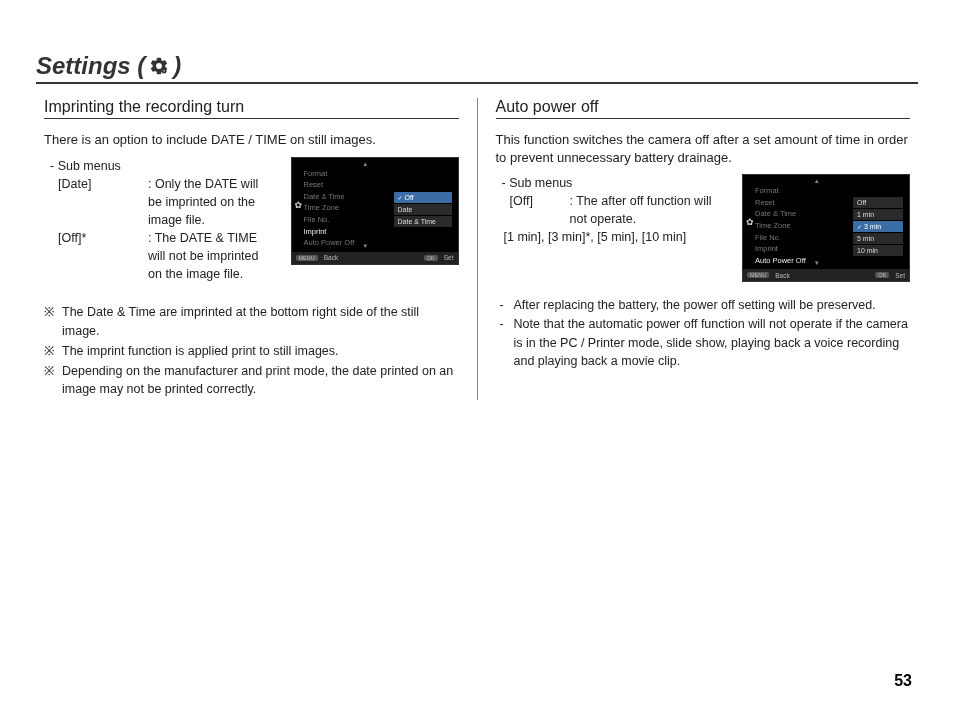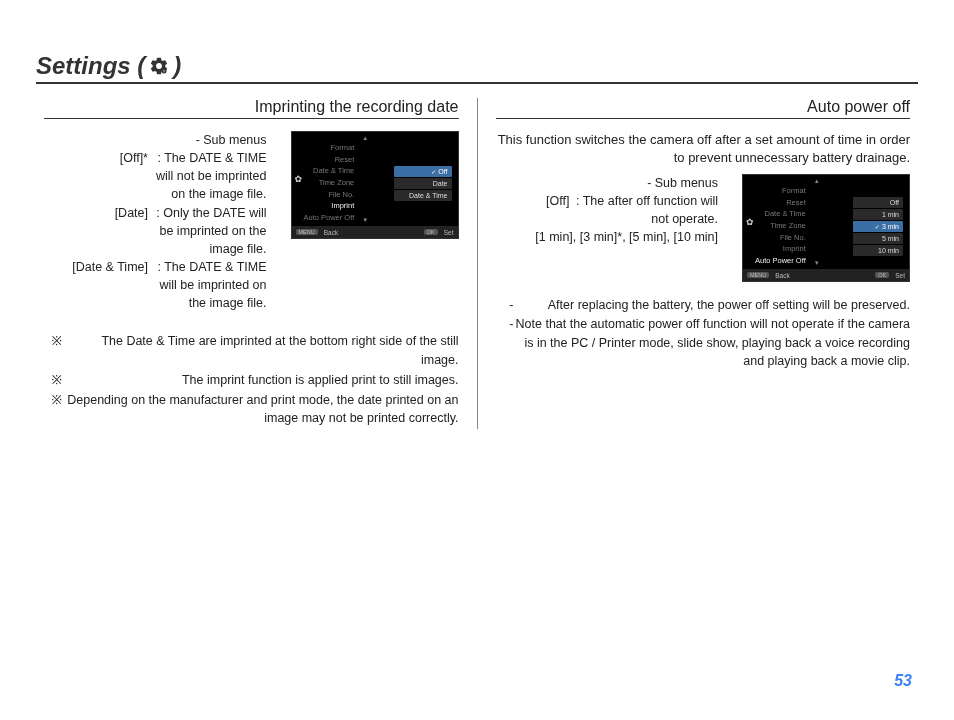--- a/index.html
+++ b/index.html
@@ -1,17 +1,17 @@
 <!DOCTYPE html>
 <html><head>
 <meta charset="utf-8">
 <style>
   * { box-sizing: border-box; margin: 0; padding: 0; }
   html, body { width: 954px; height: 720px; background: #fff; font-family: Arial, Helvetica, sans-serif; color: #222; }
-  .page { padding: 52px 36px 20px 36px; position: relative; height: 100%; text-align: right; }
+  .page { padding: 52px 36px 20px 36px; position: relative; height: 100%; }
   .title-row { display: flex; align-items: center; border-bottom: 2px solid #333; padding-bottom: 2px; margin-bottom: 14px; }
   .title { font-size: 24px; font-weight: bold; font-style: italic; color: #333; }
   .gear { display: inline-block; margin: 0 4px; }
   .columns { display: flex; gap: 0; }
   .col { flex: 1; padding: 0 8px; }
   .col.left { border-right: 1px solid #888; padding-right: 18px; }
   .col.right { padding-left: 18px; }
   .subheading { font-size: 16px; border-bottom: 1px solid #333; padding-bottom: 2px; margin-bottom: 12px; }
   .intro { font-size: 13px; margin-bottom: 8px; line-height: 1.35; }
   .submenus { font-size: 12.5px; line-height: 1.45; }
@@ -23,21 +23,21 @@
   .body-flex { display: flex; gap: 24px; align-items: flex-start; }
   .textcol { flex: 1; }
   .notes { font-size: 12.5px; line-height: 1.5; margin-top: 20px; }
   .note-row { display: flex; margin-bottom: 1px; }
   .note-sym { width: 18px; flex-shrink: 0; }
   .note-text { flex: 1; }
   .dash-notes { font-size: 12.5px; line-height: 1.5; margin-top: 14px; }
   .dash-row { display: flex; }
   .dash-sym { width: 14px; flex-shrink: 0; margin-left: 4px; }
   .dash-text { flex: 1; }
-  .pagenum { position: absolute; bottom: 30px; right: 42px; font-size: 16px; font-weight: bold; color: #3b82f6; font-style: italic; }
+  .pagenum { position: absolute; bottom: 30px; right: 42px; font-size: 16px; font-weight: bold; color: #000000; }
 
   
   .lcd { width: 168px; height: 108px; background: #000; color: #ccc; font-size: 7.5px; position: relative; flex-shrink: 0; border: 1px solid #333; }
   .lcd-left { position: absolute; left: 12px; top: 10px; line-height: 1.55; color: #777; }
   .lcd-left div.sel { color: #eee; }
   .lcd-right { position: absolute; right: 6px; top: 34px; width: 58px; }
   .lcd-right2 { position: absolute; right: 6px; top: 22px; width: 50px; }
   .opt { background: #2a2a2a; color: #ddd; padding: 2px 4px; margin-bottom: 1px; border-radius: 1px; font-size: 7px; }
   .opt.sel { background: #3a6ea5; color: #fff; }
   .opt.chk::before { content: "✓"; margin-right: 2px; font-size: 6px; }
@@ -61,37 +61,34 @@
         <circle cx="18" cy="18" r="3" fill="#333"></circle>
         <text x="16.3" y="20" font-size="5" fill="#fff">?</text>
       </svg>
     </span>
     <span class="title">)</span>
   </div>
 
   <div class="columns">
 
     <div class="col left">
-      <div class="subheading">Imprinting the recording date</div>
+      <div class="subheading">Imprinting the recording turn</div>
+      <div class="intro">There is an option to include DATE / TIME on still images.</div>
 
       <div class="body-flex">
         <div class="textcol">
           <div class="submenus">
             <div class="sub-label">- Sub menus</div>
             <div class="sub-row">
-              <div class="sub-key">[Off]*</div>
-              <div class="sub-val">: The DATE &amp; TIME will not be imprinted on the image file.</div>
-            </div>
-            <div class="sub-row">
               <div class="sub-key">[Date]</div>
               <div class="sub-val">: Only the DATE will be imprinted on the image file.</div>
             </div>
             <div class="sub-row">
-              <div class="sub-key">[Date &amp; Time]</div>
-              <div class="sub-val">: The DATE &amp; TIME will be imprinted on the image file.</div>
+              <div class="sub-key">[Off]*</div>
+              <div class="sub-val">: The DATE &amp; TIME will not be imprinted on the image file.</div>
             </div>
           </div>
         </div>
 
         <div class="lcd">
           <div class="lcd-arrow-up">▴</div>
           <div class="lcd-icon">✿</div>
           <div class="lcd-left">
             <div>Format</div>
             <div>Reset</div>

